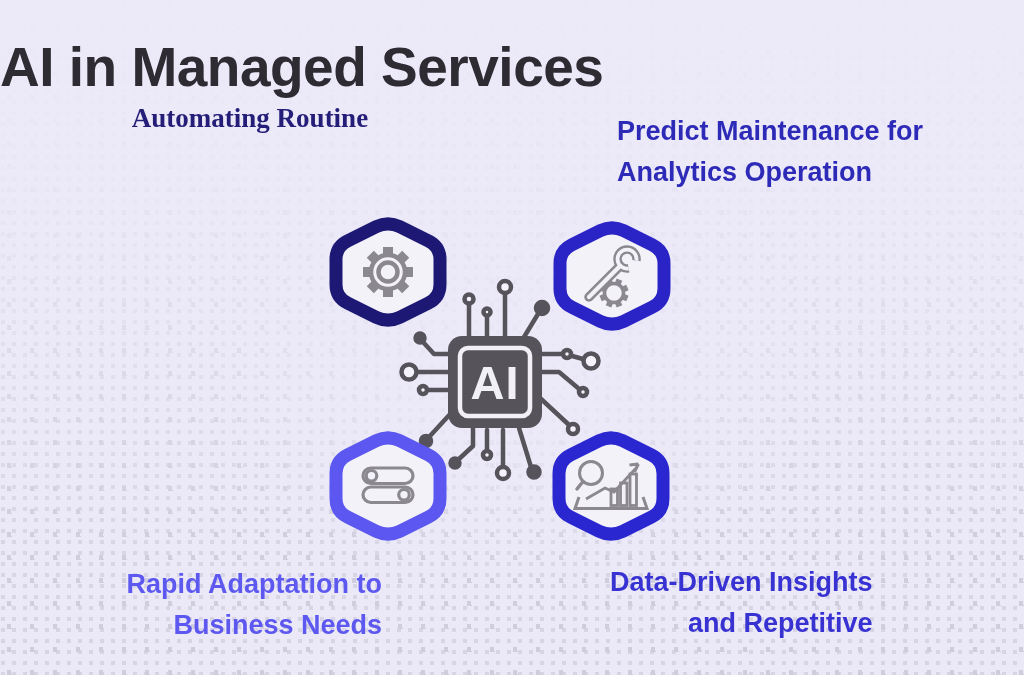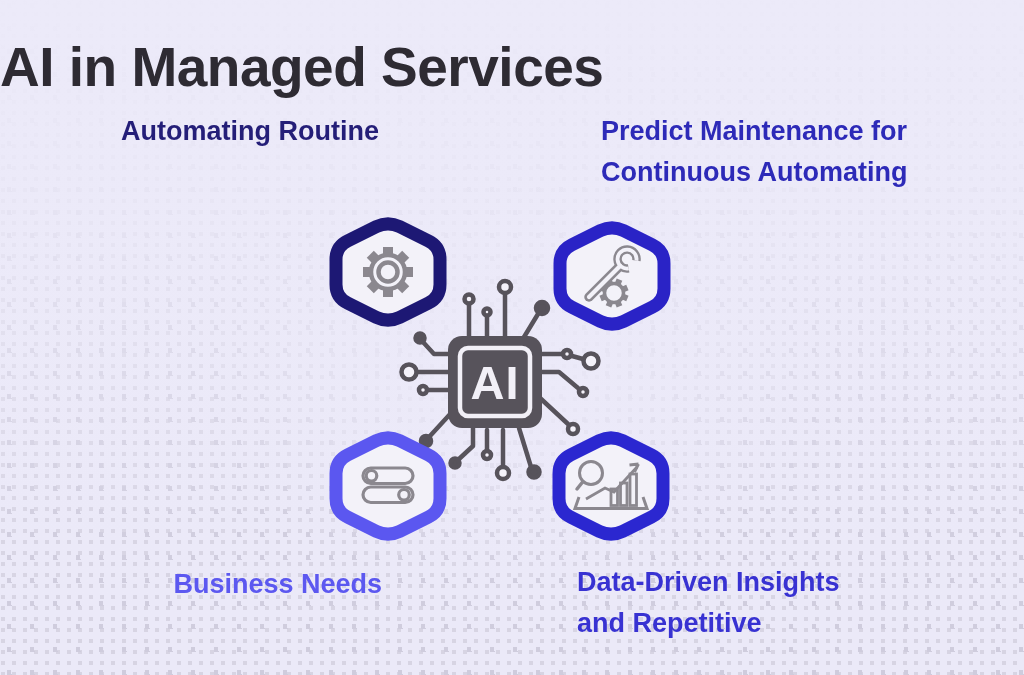--- a/index.html
+++ b/index.html
@@ -13,24 +13,24 @@
       conic-gradient(from 270deg at 4.5px 4.5px, #cfccdd 0 90deg, rgba(0,0,0,0) 90deg),
       conic-gradient(from 270deg at 4px 4px, #d7d4e3 0 90deg, rgba(0,0,0,0) 90deg);
     background-size:100% 100%, 100% 100%, 23px 23px, 11px 11px;
     background-position:0 0, 0 0, 7px 3px, 1px 1px;
   }
   .page-title {
     position:absolute; top:3px; left:0; width:100%;
     font-size:55px; font-weight:800; letter-spacing:-0.5px;margin-top:32px;
   }
   .label { position:absolute; font-size:27px; font-weight:700; line-height:41px; }
-  .label-tl { left:90px;  top:111px; width:320px; text-align:center; }
+  .label-tl { left:90px;  top:98px; width:320px; text-align:center;font-family:Liberation Serif, serif; }
   .label-tr { left:601px; top:111px; text-align:left; }
   .label-bl { left:62px;  top:564px; width:320px; text-align:right; }
-  .label-br { left:577px; top:562px; text-align:left; }
+  .label-br { left:610px; top:562px; text-align:right; }
   .diagram { position:absolute; left:318px; top:202px; }
   .trace { fill:none; stroke-width:4.5; stroke-linecap:round; stroke-linejoin:round; }
   .dot-hollow { fill:#f4f2fa; stroke-width:4.5; }
   .dot-filled { stroke-width:4.5; }
   .hex { fill:#f3f2f9; stroke-width:13; stroke-linejoin:round; }
   .icon { fill:none; }
   .chip-inner { fill:none; stroke:#f2f0f7; stroke-width:4.5; }
   .chip-text { fill:#f2f0f7; font-size:47px; font-weight:bold; letter-spacing:1px;
                font-family:"Liberation Sans","DejaVu Sans",sans-serif; text-anchor:middle; }
   .hollowline { stroke:#f3f2f9; }
@@ -39,26 +39,27 @@
 <body>
 
 <div class="canvas">
 
   <div class="page-title" style="color: rgb(46, 43, 51);">AI in Managed Services</div>
 
   <div class="label label-tl" style="color: rgb(36, 30, 120);">
     <div>Automating Routine</div>
   </div>
 
-  <div class="label label-tr" style="color: rgb(45, 42, 184);">
+  <div class="label label-tr" style="color: rgb(45, 42, 184); margin-left: 16px;">
     <div>Predict Maintenance for</div>
-    <div>Continuous Automating</div>
+    <div>Analytics Operation</div>
   </div>
 
   <div class="label label-bl" style="color: rgb(92, 88, 240);">
+    <div>Rapid Adaptation to</div>
     <div>Business Needs</div>
   </div>
 
   <div class="label label-br" style="color: rgb(56, 50, 210);">
     <div>Data-Driven Insights</div>
     <div>and Repetitive</div>
   </div>
 
   <svg class="diagram" width="364" height="352" viewBox="318 202 364 352">
 

